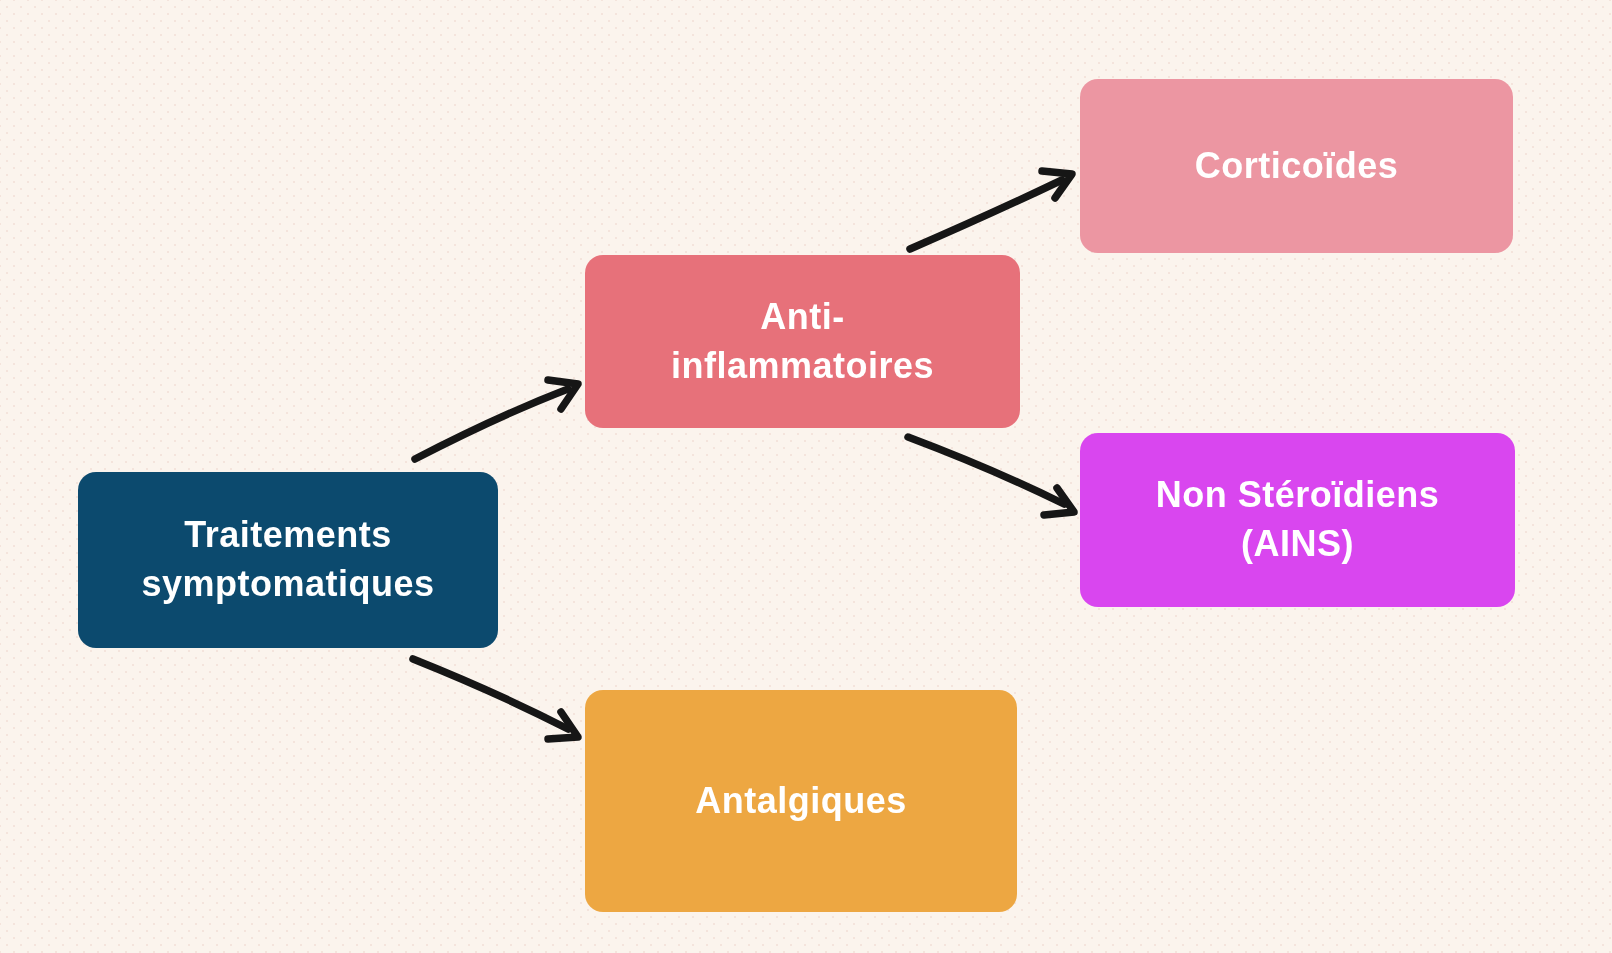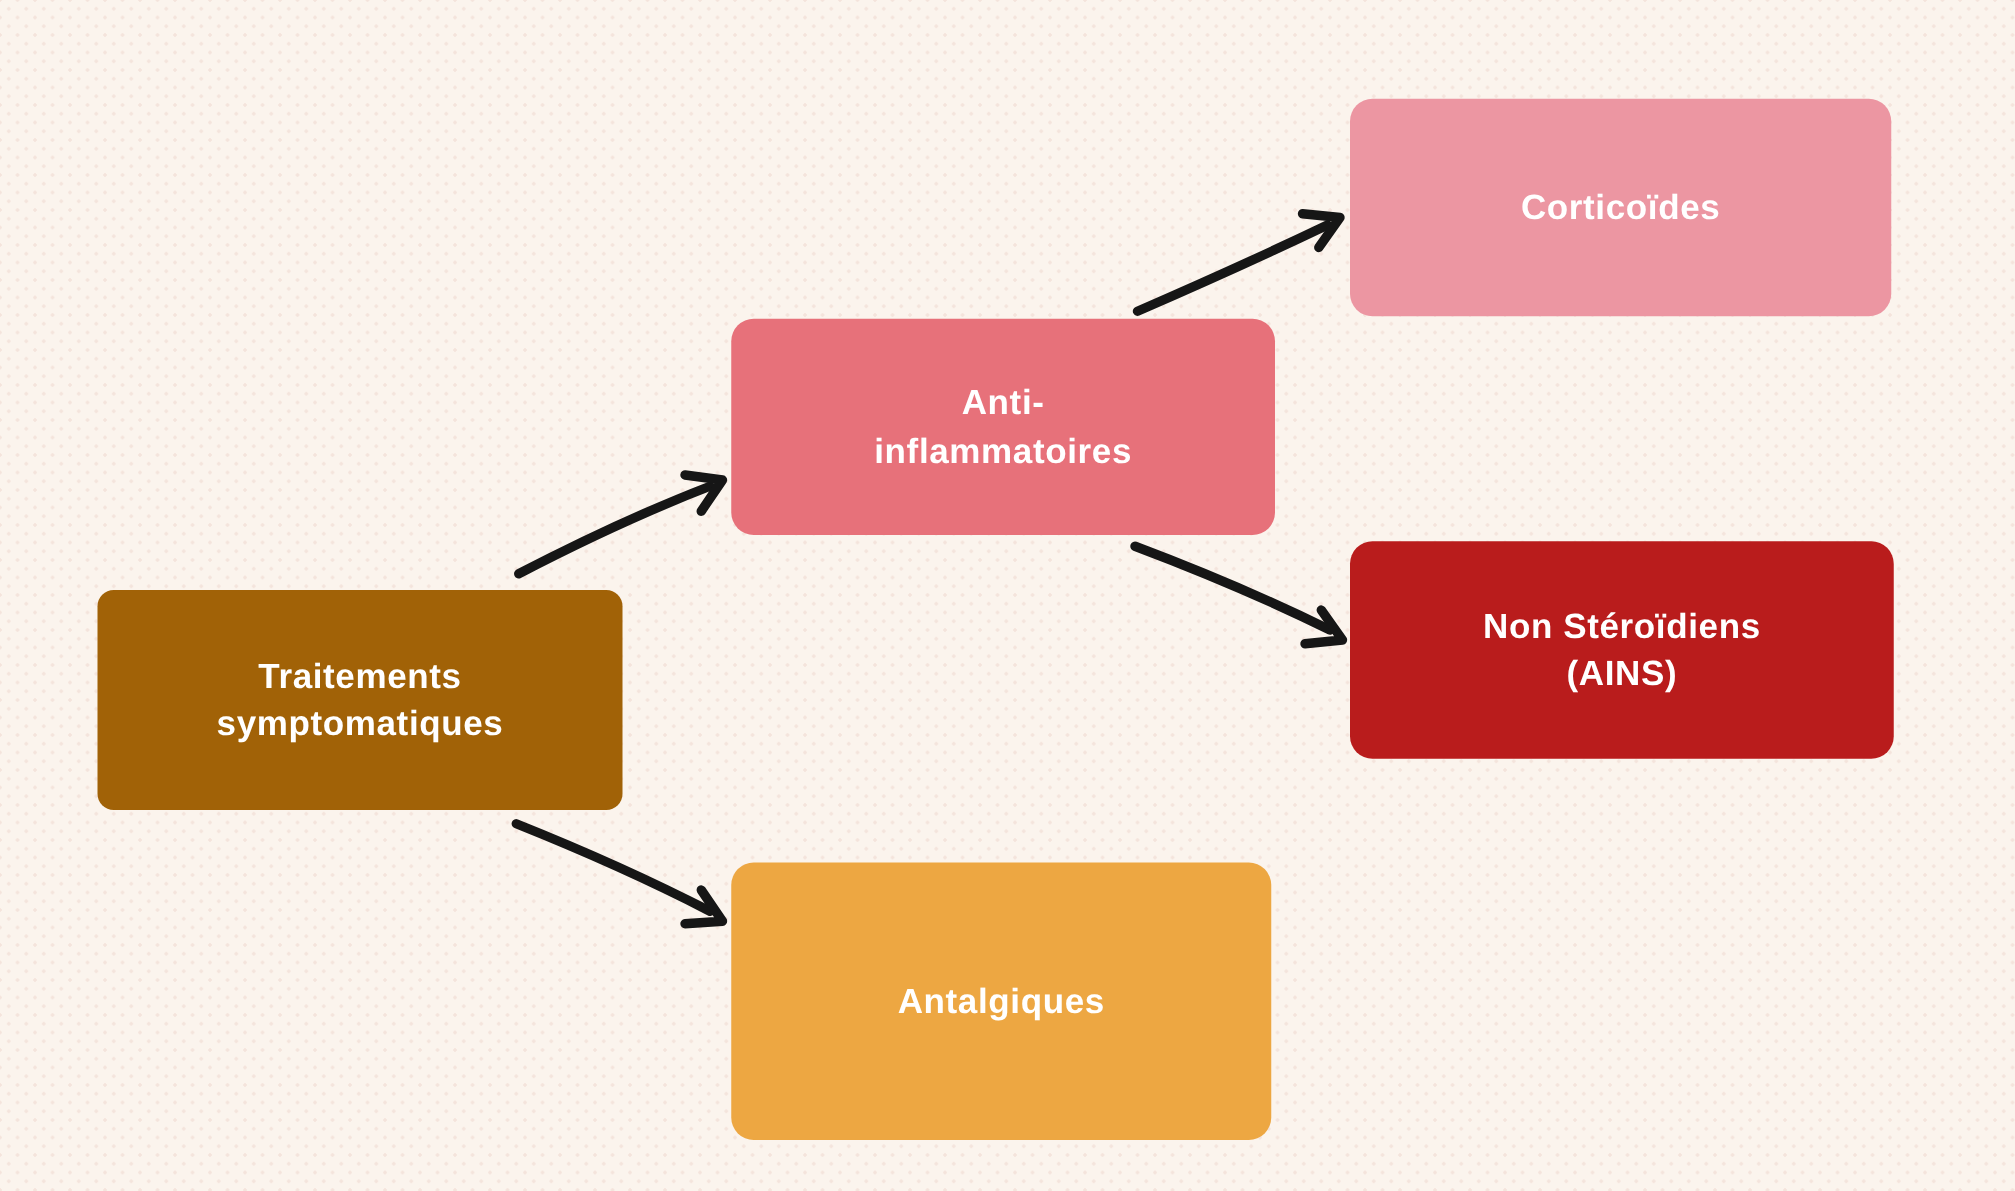--- a/index.html
+++ b/index.html
@@ -21,21 +21,21 @@
   }
   .node {
     position: absolute;
     border-radius: 18px;
     display: flex;
     align-items: center;
     justify-content: center;
     text-align: center;
     color: #ffffff;
     font-weight: 700;
-    font-size: 28px;
+    font-size: 36px;
     line-height: 1.36;
     letter-spacing: 0.5px;
     white-space: pre-line;
   }
   #node-root        { left:  78px; top: 472px; width: 420px; height: 176px; }
   #node-anti        { left: 585px; top: 255px; width: 435px; height: 173px; }
   #node-cortico     { left:1080px; top:  79px; width: 433px; height: 174px; }
   #node-ains        { left:1080px; top: 433px; width: 435px; height: 174px; }
   #node-antalgiques { left: 585px; top: 690px; width: 432px; height: 222px; }
   #edges {
@@ -71,26 +71,26 @@
         <path d="M 908,437 Q 993,469 1064,504"></path>
         <path d="M 1044,515 L 1074,512 L 1057,488"></path>
       </g>
       <g>
         <path d="M 413,659 Q 498,693 568,729"></path>
         <path d="M 548,739 L 578,737 L 561,712"></path>
       </g>
     </g>
   </svg>
 
-  <div class="node" id="node-root" style="background-color: #a16207; border-radius: 13px;">Traitements
+  <div class="node" id="node-root" style="background-color: #0c4a6e;">Traitements
 symptomatiques</div>
 
   <div class="node" id="node-anti" style="background-color: rgb(231, 113, 122);">Anti-
 inflammatoires</div>
 
   <div class="node" id="node-cortico" style="background-color: rgb(236, 150, 162);">Corticoïdes</div>
 
-  <div class="node" id="node-ains" style="background-color: #b91c1c;">Non Stéroïdiens
+  <div class="node" id="node-ains" style="background-color: #d946ef;">Non Stéroïdiens
 (AINS)</div>
 
   <div class="node" id="node-antalgiques" style="background-color: rgb(237, 167, 66);">Antalgiques</div>
 
 </div>
 
 </body></html>

